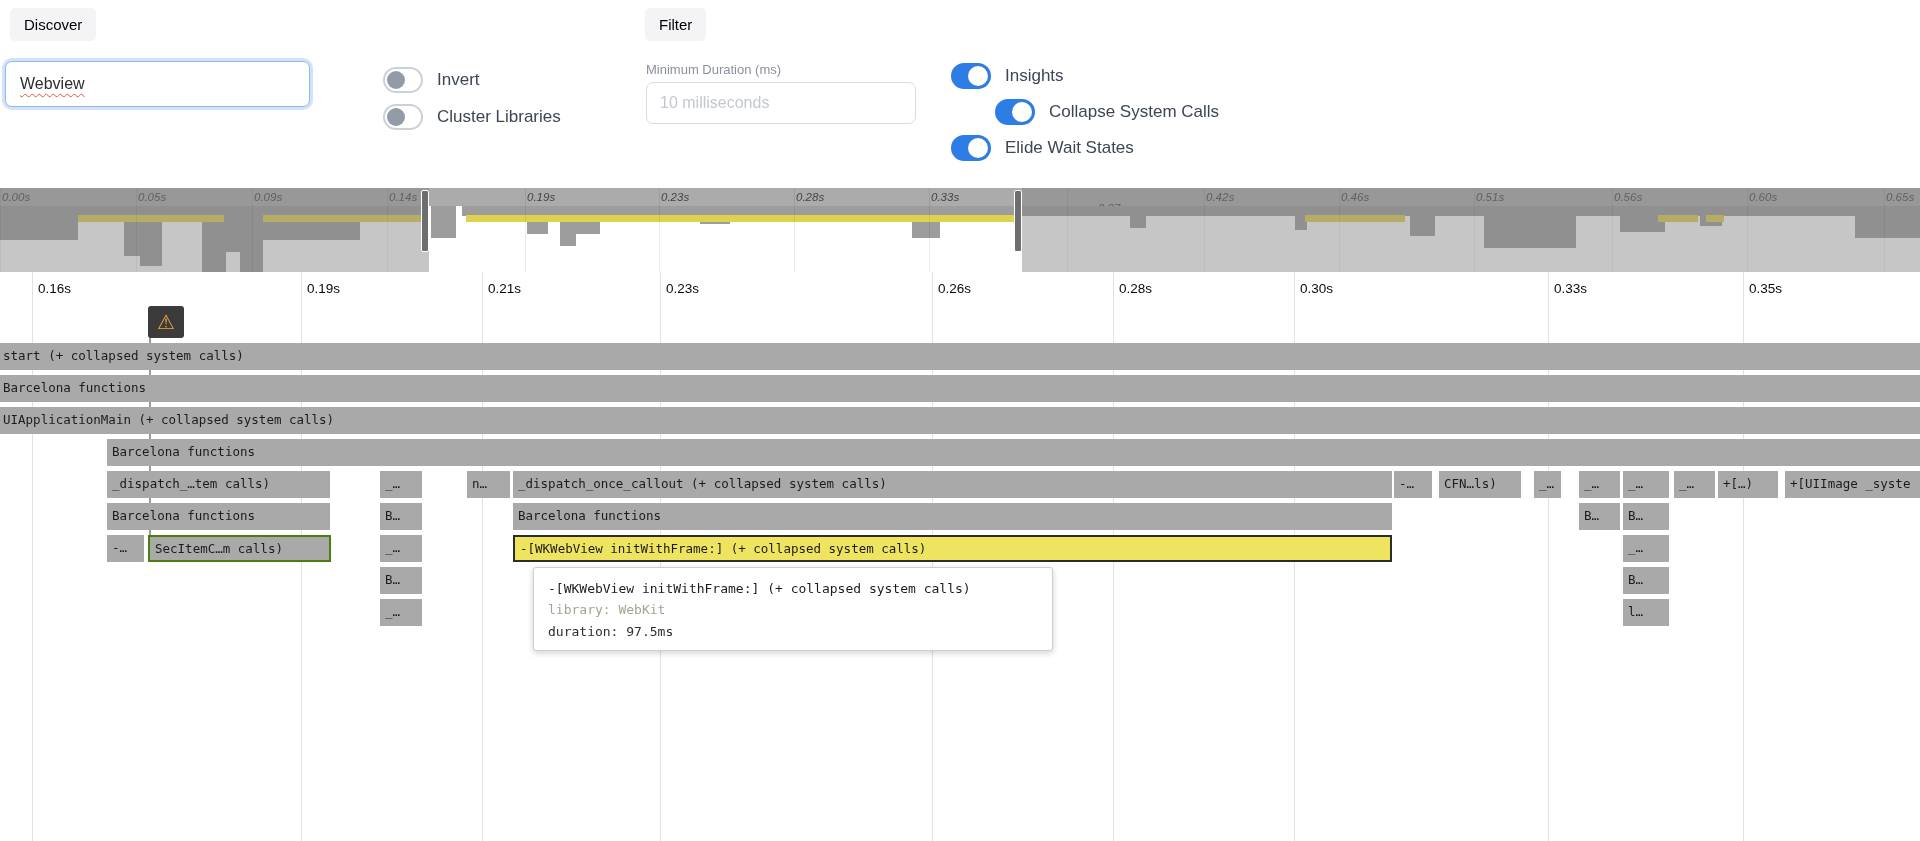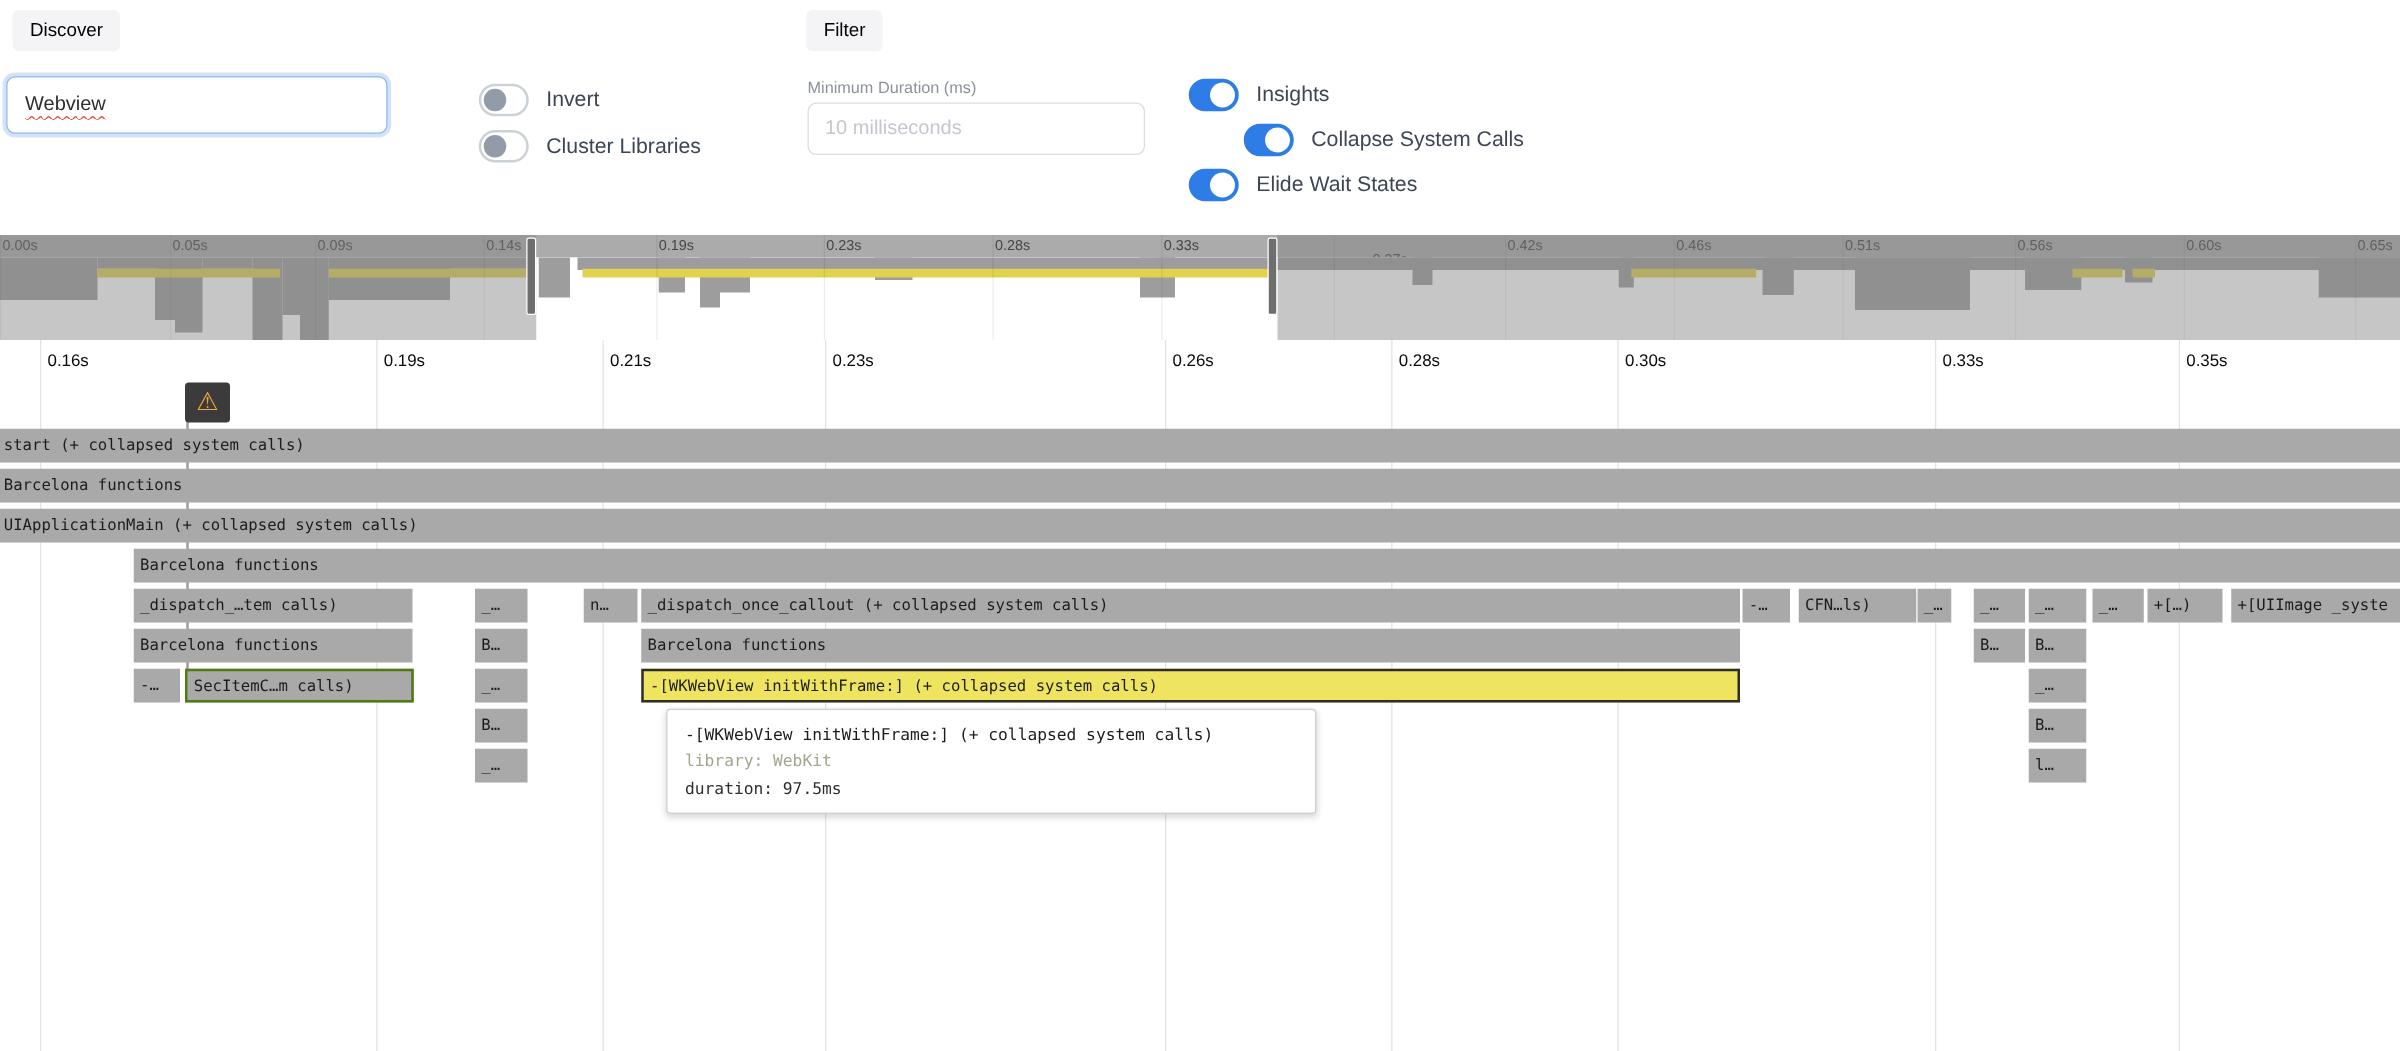--- a/index.html
+++ b/index.html
@@ -43,21 +43,21 @@
   }
   .toggle.on { background:#2e7ce5; border:2px solid #2e7ce5; }
   .toggle.on .knob {
     position:absolute; right:1px; top:1px; width:20px; height:20px;
     border-radius:50%; background:#fff;
   }
   .toggle-label { font-size:17px; color:#3d4654; white-space:nowrap; }
   
   #minimap { position:absolute; left:0; top:188px; width:1920px; height:84px; }
   #mini-ruler { position:absolute; left:0; top:0; width:1920px; height:18px; background:#ababab; }
-  .mini-tick { position:absolute; top:3px; font-size:11.5px; color:#454545; white-space:nowrap; }
+  .mini-tick { position:absolute; top:3px; font-size:11.5px; color:#454545; white-space:nowrap;font-style:italic; }
   #mini-content { position:absolute; left:0; top:18px; width:1920px; height:66px; background:#fff; }
   .mini-block { position:absolute; top:0; background:#9d9d9d; }
   .mini-yellow { position:absolute; top:9px; height:7px; background:#e0d14f; }
   .mini-grid { position:absolute; top:0; width:1px; height:84px; background:rgba(0,0,0,0.07); }
   .mini-overlay { position:absolute; top:0; height:84px; background:rgba(128,128,128,0.45); }
   .mini-handle {
     position:absolute; top:2px; width:8px; height:62px; background:#6e6e6e;
     border:1px solid #fff; border-radius:2px; cursor:ew-resize;
   }
   
@@ -251,21 +251,21 @@
   <div id="flame">
       <div class="bar" style="left: -2px; top: 343px; width: 1924px;">start (+ collapsed system calls)</div>
       <div class="bar" style="left: -2px; top: 375px; width: 1924px;">Barcelona functions</div>
       <div class="bar" style="left: -2px; top: 407px; width: 1924px;">UIApplicationMain (+ collapsed system calls)</div>
       <div class="bar" style="left: 107px; top: 439px; width: 1813px;">Barcelona functions</div>
       <div class="bar" style="left: 107px; top: 471px; width: 223px;">_dispatch_…tem calls)</div>
       <div class="bar" style="left: 380px; top: 471px; width: 42px;">_…</div>
       <div class="bar" style="left: 467px; top: 471px; width: 43px;">n…</div>
       <div class="bar" style="left: 513px; top: 471px; width: 879px;">_dispatch_once_callout (+ collapsed system calls)</div>
       <div class="bar" style="left: 1394px; top: 471px; width: 38px;">-…</div>
-      <div class="bar" style="left: 1439px; top: 471px; width: 94px;">CFN…ls)</div>
+      <div class="bar" style="left: 1439px; top: 471px; width: 82px;">CFN…ls)</div>
       <div class="bar" style="left: 1534px; top: 471px; width: 27px;">_…</div>
       <div class="bar" style="left: 1579px; top: 471px; width: 41px;">_…</div>
       <div class="bar" style="left: 1623px; top: 471px; width: 46px;">_…</div>
       <div class="bar" style="left: 1674px; top: 471px; width: 41px;">_…</div>
       <div class="bar" style="left: 1718px; top: 471px; width: 60px;">+[…)</div>
       <div class="bar" style="left: 1785px; top: 471px; width: 137px;">+[UIImage _syste</div>
       <div class="bar" style="left: 107px; top: 503px; width: 223px;">Barcelona functions</div>
       <div class="bar" style="left: 380px; top: 503px; width: 42px;">B…</div>
       <div class="bar" style="left: 513px; top: 503px; width: 879px;">Barcelona functions</div>
       <div class="bar" style="left: 1579px; top: 503px; width: 41px;">B…</div>

